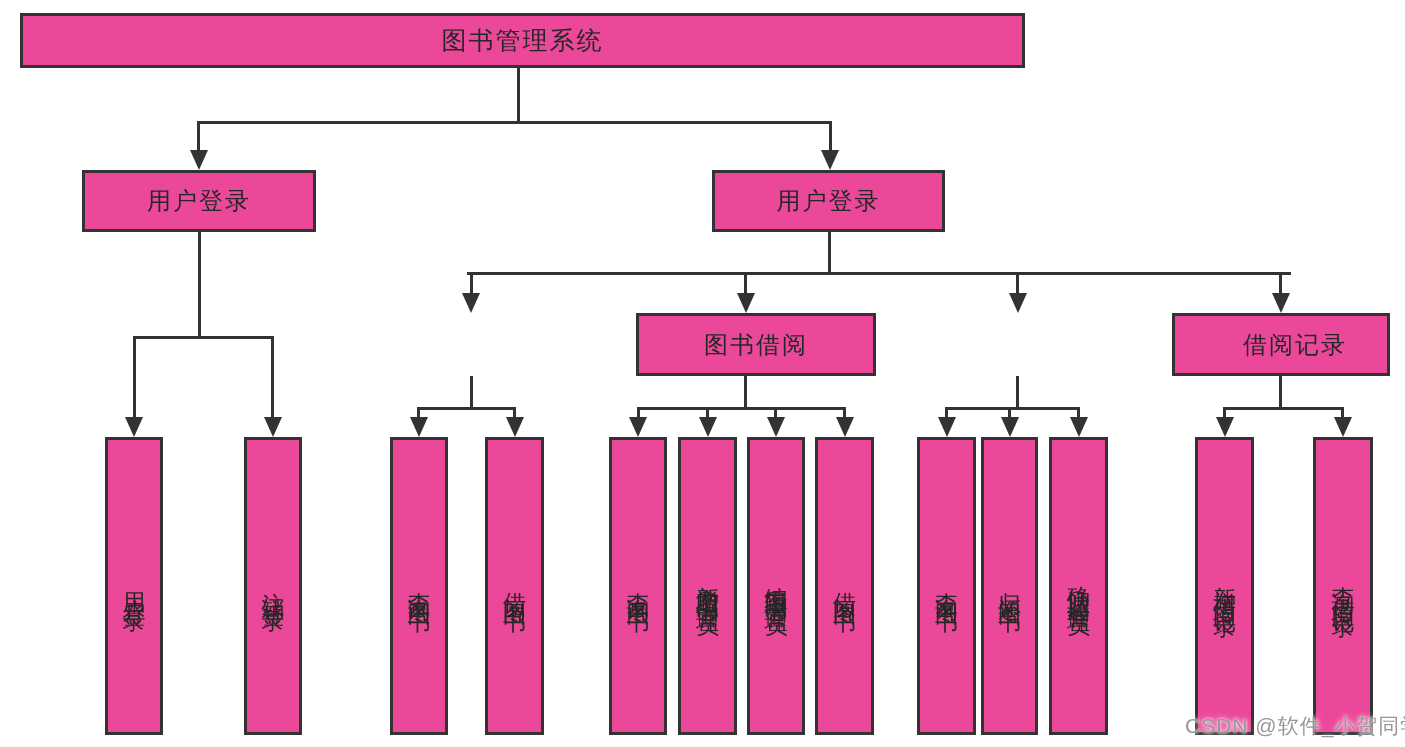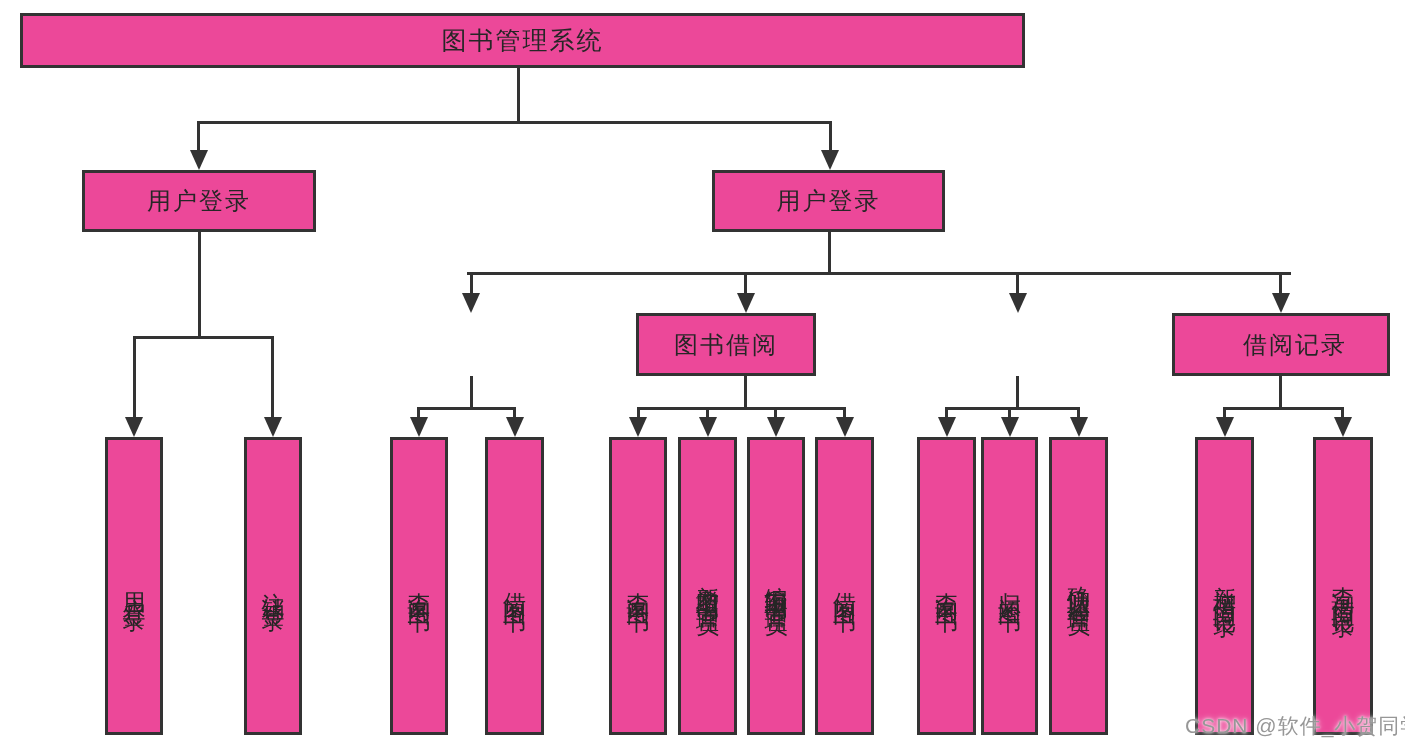--- a/index.html
+++ b/index.html
@@ -103,21 +103,21 @@
     <div class="vline" style="left:470px; top:272px; width:3px; height:23px;"></div>
     <div class="vline" style="left:744px; top:272px; width:3px; height:23px;"></div>
     <div class="vline" style="left:1016px; top:272px; width:3px; height:23px;"></div>
     <div class="vline" style="left:1279px; top:272px; width:3px; height:23px;"></div>
     <div class="arrowhead" style="left:462px; top:293px;"></div>
     <div class="arrowhead" style="left:737px; top:293px;"></div>
     <div class="arrowhead" style="left:1009px; top:293px;"></div>
     <div class="arrowhead" style="left:1272px; top:293px;"></div>
   </div>
 
-  <div class="box" style="left:636px; top:313px; width:180px; height:63px;">
+  <div class="box" style="left:636px; top:313px; width:240px; height:63px;">
     <span class="hlabel">图书借阅</span>
   </div>
   <div class="box" style="left:1172px; top:313px; width:218px; height:63px;padding-left:28px;">
     <span class="hlabel">借阅记录</span>
   </div>
 
   <div>
     <div class="vline" style="left:470px; top:376px; width:3px; height:31px;"></div>
     <div class="hline" style="left:417px; top:407px; width:98px; height:3px;"></div>
     <div class="vline" style="left:417px; top:407px; width:3px; height:12px;"></div>

